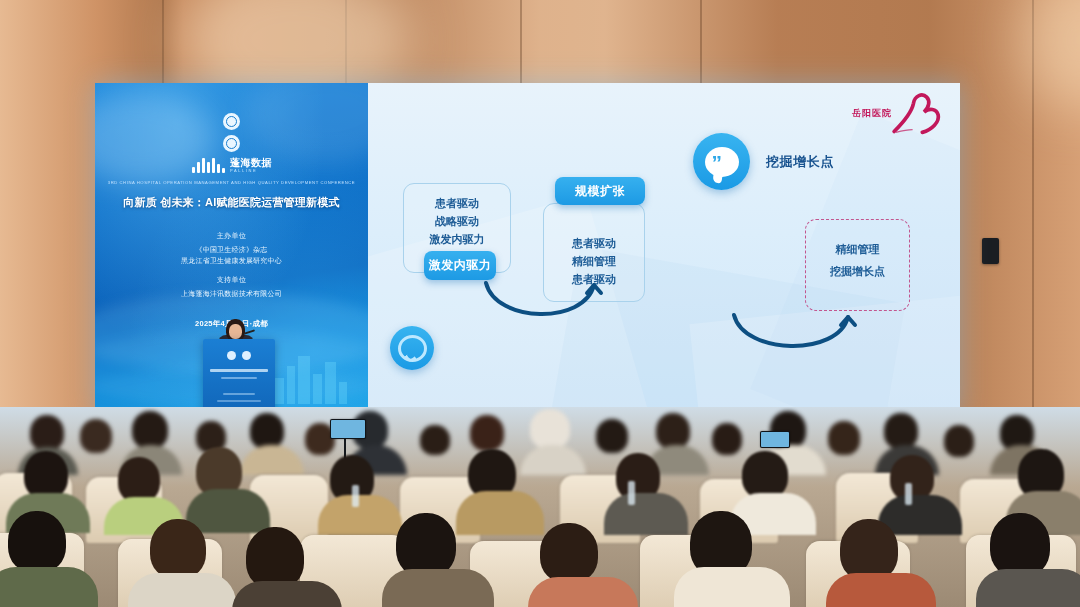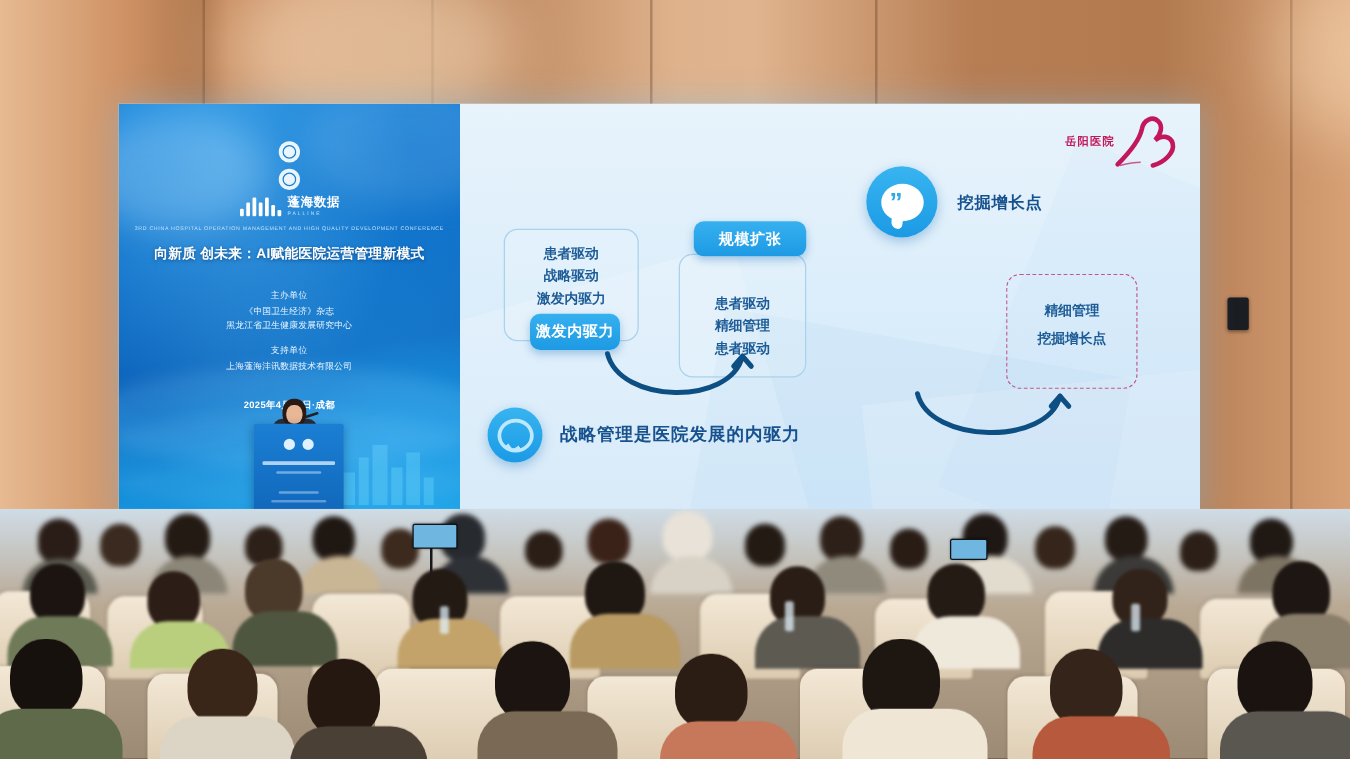--- a/index.html
+++ b/index.html
@@ -311,21 +311,20 @@
       </div>
 
       <svg style="position:absolute;left:360px;top:228px;width:130px;height:52px;" viewBox="0 0 130 52">
         <path d="M6 4 C 16 44, 110 46, 120 6" fill="none" stroke="#0d4f82" stroke-width="4" stroke-linecap="round"></path>
         <path d="M120 6 l-7 8 M120 6 l7 8" fill="none" stroke="#0d4f82" stroke-width="4" stroke-linecap="round"></path>
       </svg>
 
       <div class="cicon" style="left:22px;top:243px;width:44px;height:44px;">
         <span class="ring" style="width:23px;height:21px;border-width:3px;"></span>
       </div>
-      <div class="foot-label" style="left:80px;top:256px;">战略管理是医院发展的内驱力</div>
     </div>
   </div>
 
   <div class="audience">
     <div class="floor"></div>
 
     <div class="blurH">
       <div class="head" style="left:30px;top:8px;width:34px;height:36px;background:#2a1d17;"></div>
       <div class="head" style="left:80px;top:12px;width:32px;height:34px;background:#3a2a20;"></div>
       <div class="head" style="left:132px;top:4px;width:36px;height:38px;background:#241a14;"></div>

